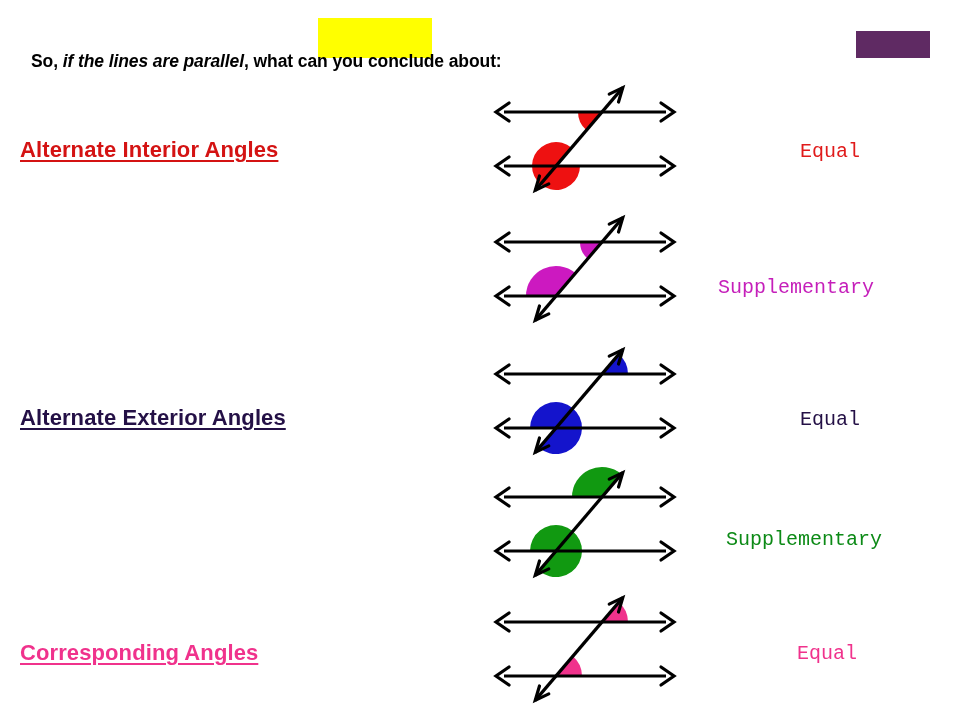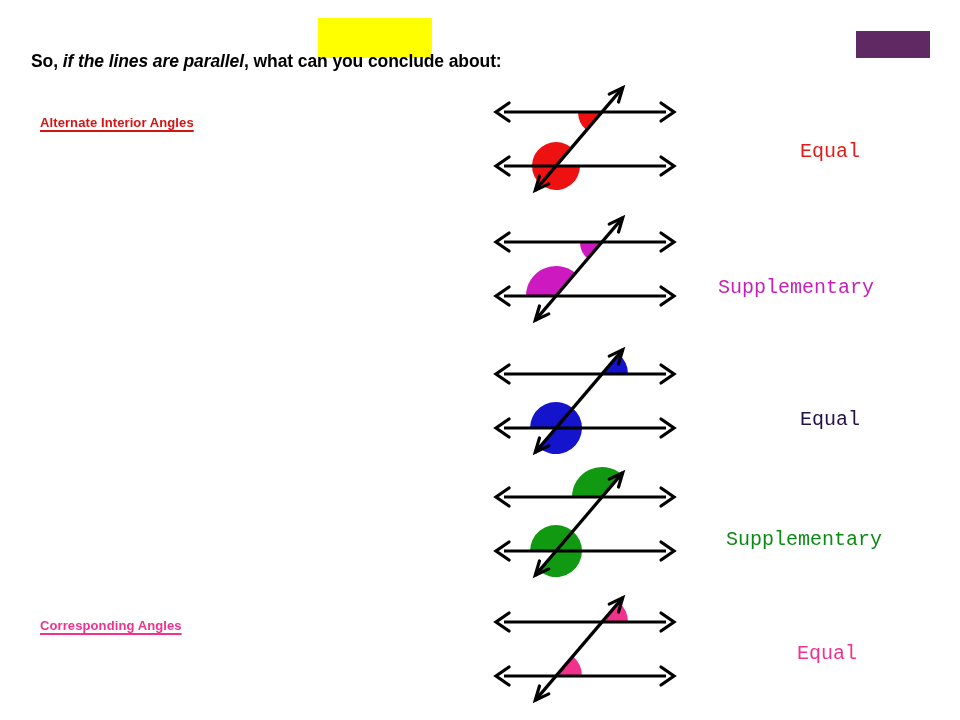--- a/index.html
+++ b/index.html
@@ -55,29 +55,30 @@
 
   
   .row {
     position: absolute;
     left: 0;
     width: 960px;
     height: 130px;
   }
   .row-label {
     position: absolute;
-    left: 40px;
+    left: 20px;
     font-family: "Liberation Sans", sans-serif;
-    font-size: 13px;
+    font-size: 22px;
     font-weight: bold;
     letter-spacing: 0.1px;
     text-decoration: underline;
     text-decoration-thickness: 2px;
     text-underline-offset: 3px;
     white-space: nowrap;
+    margin-top: 22px;
   }
   .row-conclusion {
     position: absolute;
     font-family: Liberation Mono, monospace;
     font-size: 20px;
     font-weight: 400;
     white-space: nowrap;
     margin-top: 22px;
   }
   .row-figure {
@@ -145,20 +146,21 @@
           <g>
             <line x1="51.24907342080668" y1="120.35978337557476" x2="138.7509265791933" y2="17.64021662442524" stroke="#000" stroke-width="3.2"></line>
             <polyline points="134.5253866158948,32.032742880040246 138.7509265791933,17.64021662442524 125.21324007934105,24.100173608161114" fill="none" stroke="#000" stroke-width="3.2" stroke-linecap="round" stroke-linejoin="miter"></polyline>
             <polyline points="55.474613384105176,105.96725711995975 51.24907342080668,120.35978337557476 64.78675992065894,113.89982639183889" fill="none" stroke="#000" stroke-width="3.2" stroke-linecap="round" stroke-linejoin="miter"></polyline>
           </g>
         </svg>
       </div>
       <div class="row-conclusion" style="top: 54px; left: 718px; color: rgb(197, 31, 186);">Supplementary</div>
     </div>
     <div class="row" style="top: 332px;">
+      <div class="row-label" style="top: 51px; color: rgb(36, 16, 70); text-decoration-color: rgb(36, 16, 70);">Alternate Exterior Angles</div>
       <div class="row-figure">
         <svg width="220" height="140" viewBox="0 0 220 140">
           <path d="M 118 42 L 134.86012784559455 22.20767600734549 A 26 26 0 0 1 144 41.99999999999999 Z" fill="#1414CC" stroke="none"></path>
           <path d="M 72 96 L 46 96 A 26 26 0 1 1 55.139872154405424 115.79232399265449 Z" fill="#1414CC" stroke="none"></path>
           <g>
             <line x1="20" y1="42" x2="182" y2="42" stroke="#000" stroke-width="3.2" stroke-linecap="butt"></line>
             <polyline points="25,33 12,42 25,51" fill="none" stroke="#000" stroke-width="3.2" stroke-linecap="round" stroke-linejoin="miter"></polyline>
             <polyline points="177,33 190,42 177,51" fill="none" stroke="#000" stroke-width="3.2" stroke-linecap="round" stroke-linejoin="miter"></polyline>
           </g>
           <g>

